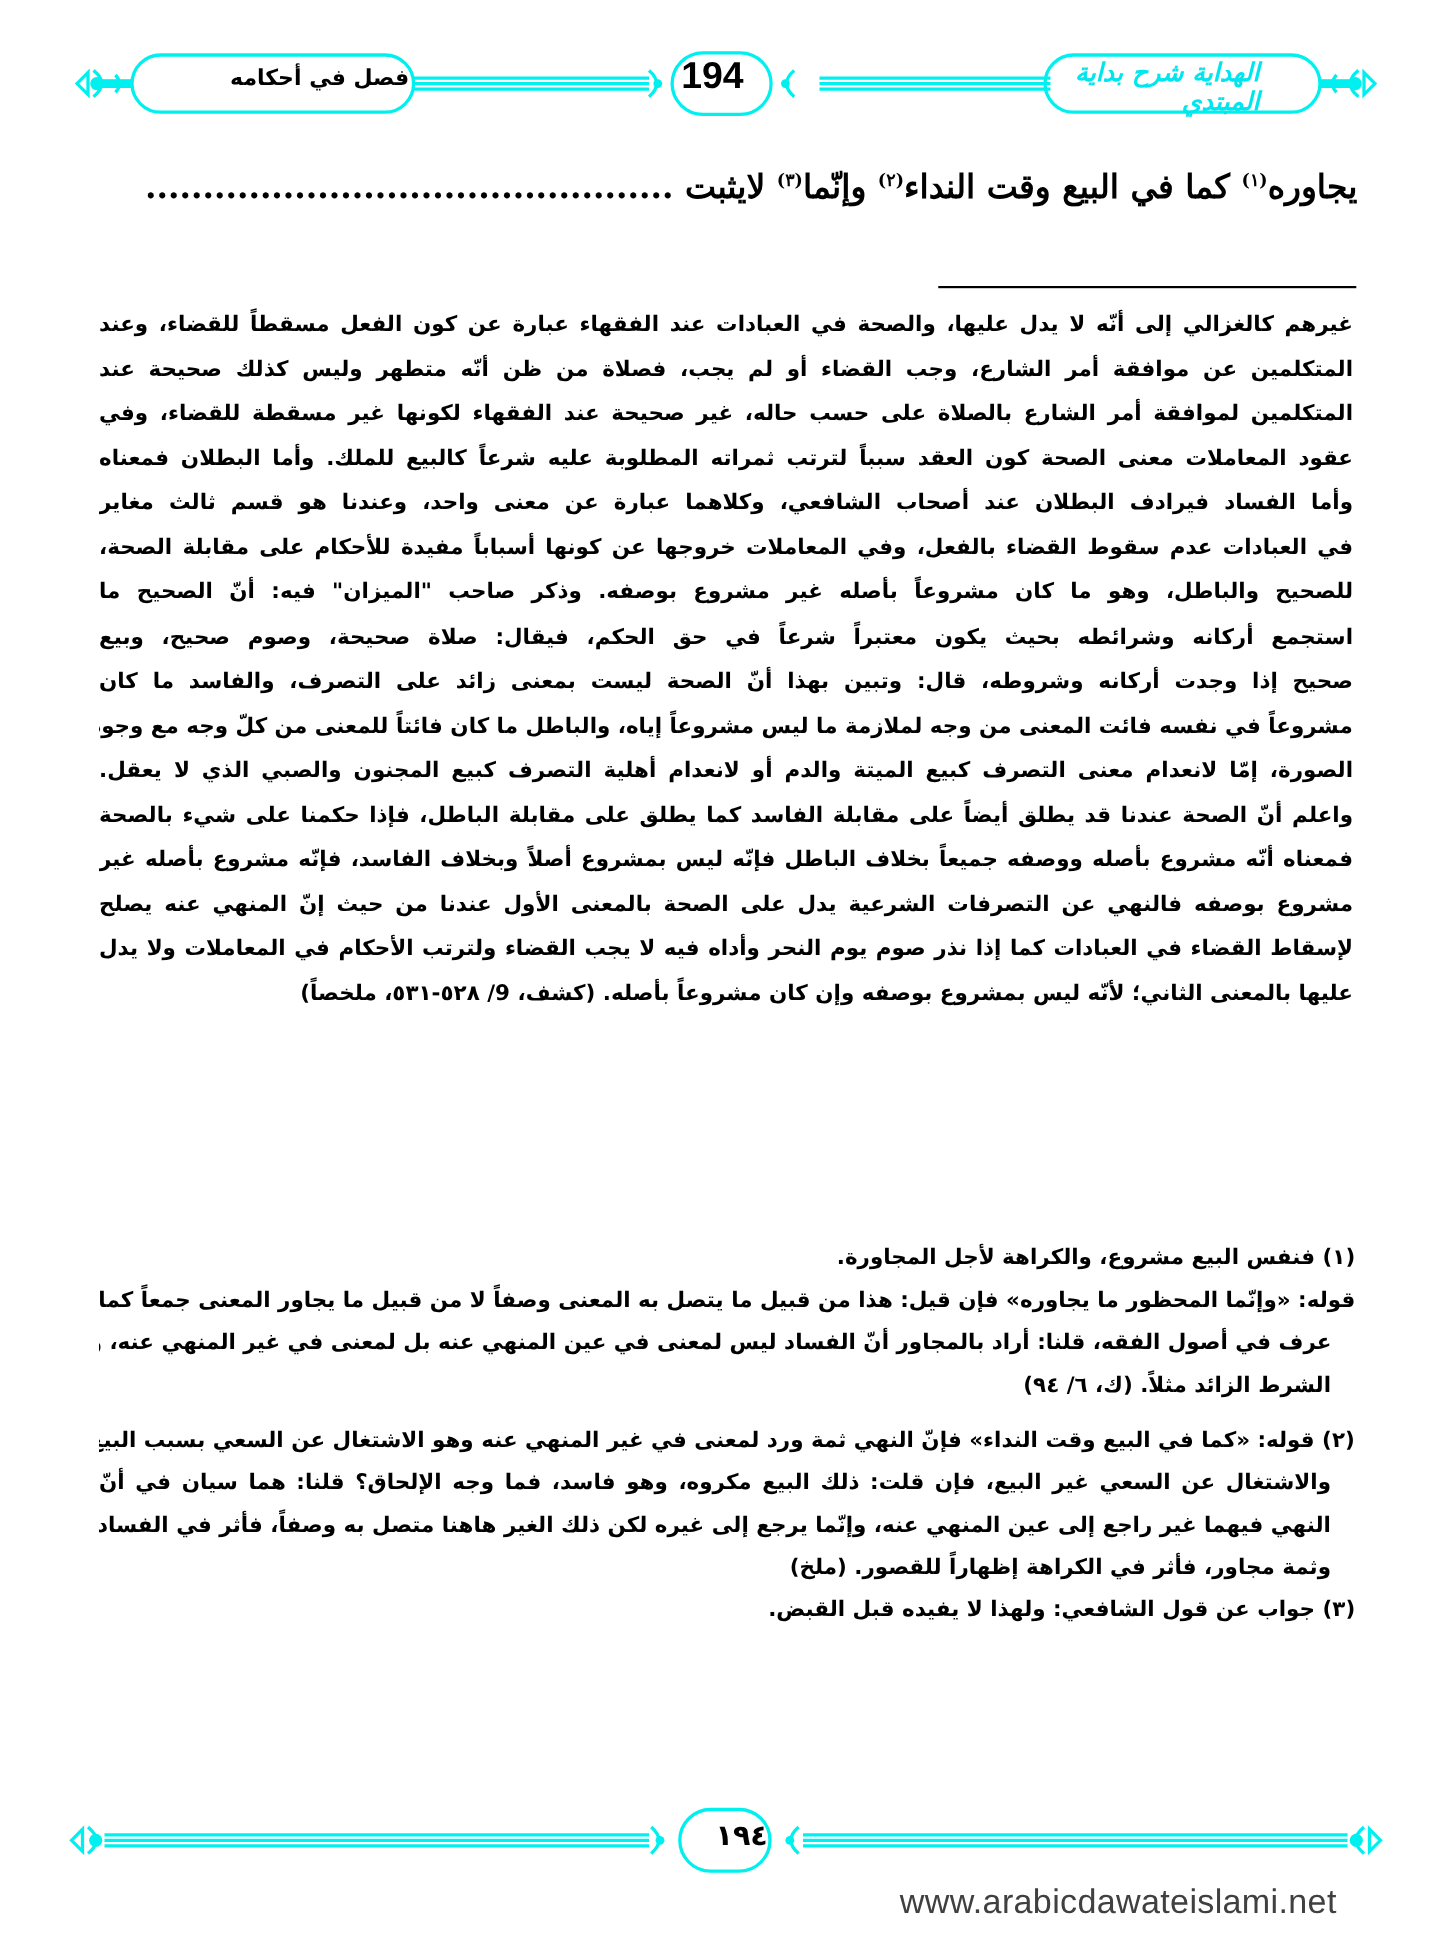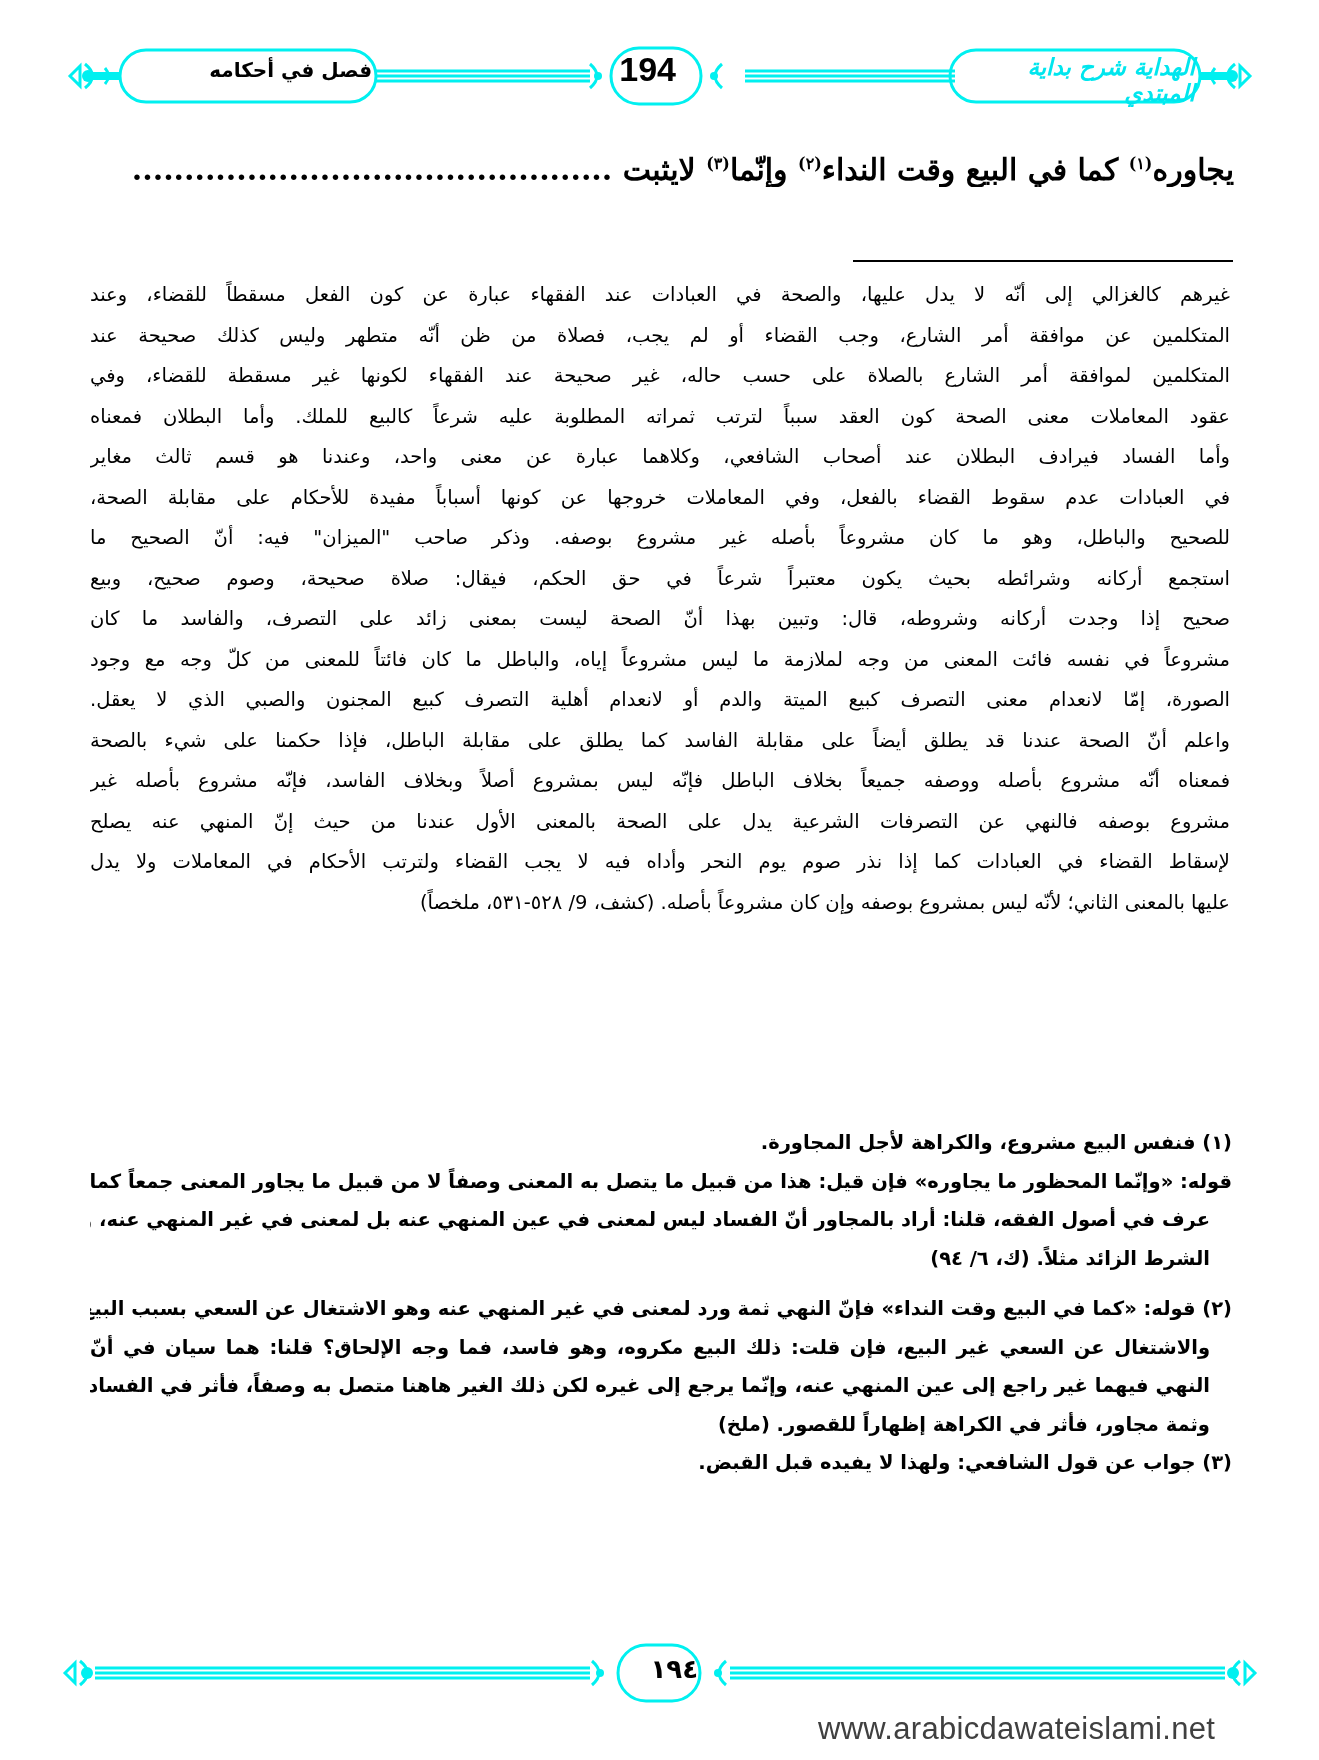--- a/index.html
+++ b/index.html
@@ -4,28 +4,28 @@
 <style>
   html, body { margin: 0; padding: 0; background: #ffffff; }
   body { width: 1319px; height: 1760px; position: relative; overflow: hidden; font-family: "DejaVu Sans", sans-serif; color: #000; }
   .banner { position: absolute; left: 0; width: 1319px; }
   .banner svg { position: absolute; left: 0; top: 0; }
   .top-banner { top: 40px; height: 70px; }
   .bottom-banner { top: 1640px; height: 70px; }
   .pill-text { position: absolute; text-align: right; font-weight: bold; }
   .section-title { left: 122px; top: 18px; width: 250px; font-size: 20px; direction: rtl; }
   .page-number { left: 612px; top: 10px; width: 64px; font-size: 34px; font-family: "Liberation Sans", sans-serif; }
-  .book-title { left: 950px; top: 14px; width: 245px; font-size: 23px; color: #00e6ee; direction: rtl; font-style: italic; }
+  .book-title { left: 900px; top: 14px; width: 245px; font-size: 23px; color: #00e6ee; direction: rtl; font-style: italic; }
   .bottom-page-number { left: 618px; top: 14px; width: 80px; font-size: 26px; direction: rtl; }
   .main-text { position: absolute; right: 85px; top: 152px; width: 1100px; direction: rtl; text-align: right; font-size: 30px; font-weight: bold; font-family: "DejaVu Serif", serif; white-space: nowrap; overflow: hidden; }
   .main-text sup { font-size: 16px; }
   .main-dots { letter-spacing: 2px; }
   .footnote-rule { position: absolute; left: 853px; top: 260px; width: 380px; height: 2px; background: #000; }
   .commentary { position: absolute; left: 90px; top: 275px; width: 1140px; direction: rtl; }
-  .line { display: block; font-size: 19.5px; font-weight: normal; line-height: 40.5px; text-align: justify; text-align-last: justify; white-space: nowrap; overflow: hidden; font-family: "DejaVu Sans", sans-serif; }
+  .line { display: block; font-size: 19.5px; font-weight: bold; line-height: 40.5px; text-align: justify; text-align-last: justify; white-space: nowrap; overflow: hidden; font-family: "DejaVu Sans", sans-serif; }
   .line.last { text-align-last: right; }
   .notes { position: absolute; left: 90px; top: 1124px; width: 1142px; direction: rtl; }
   .note-line { display: block; font-size: 19.5px; font-weight: bold; line-height: 38.5px; white-space: nowrap; overflow: hidden; text-align: justify; text-align-last: justify; }
   .note-line.last { text-align-last: right; }
   .note-line.indent { padding-right: 22px; }
   .note-line.gap { margin-top: 12px; }
   .watermark { position: absolute; left: 818px; top: 1711px; font-family: "Liberation Sans", sans-serif; font-size: 31px; color: #404040; letter-spacing: 0.3px; }
 </style>
 </head>
 <body>

